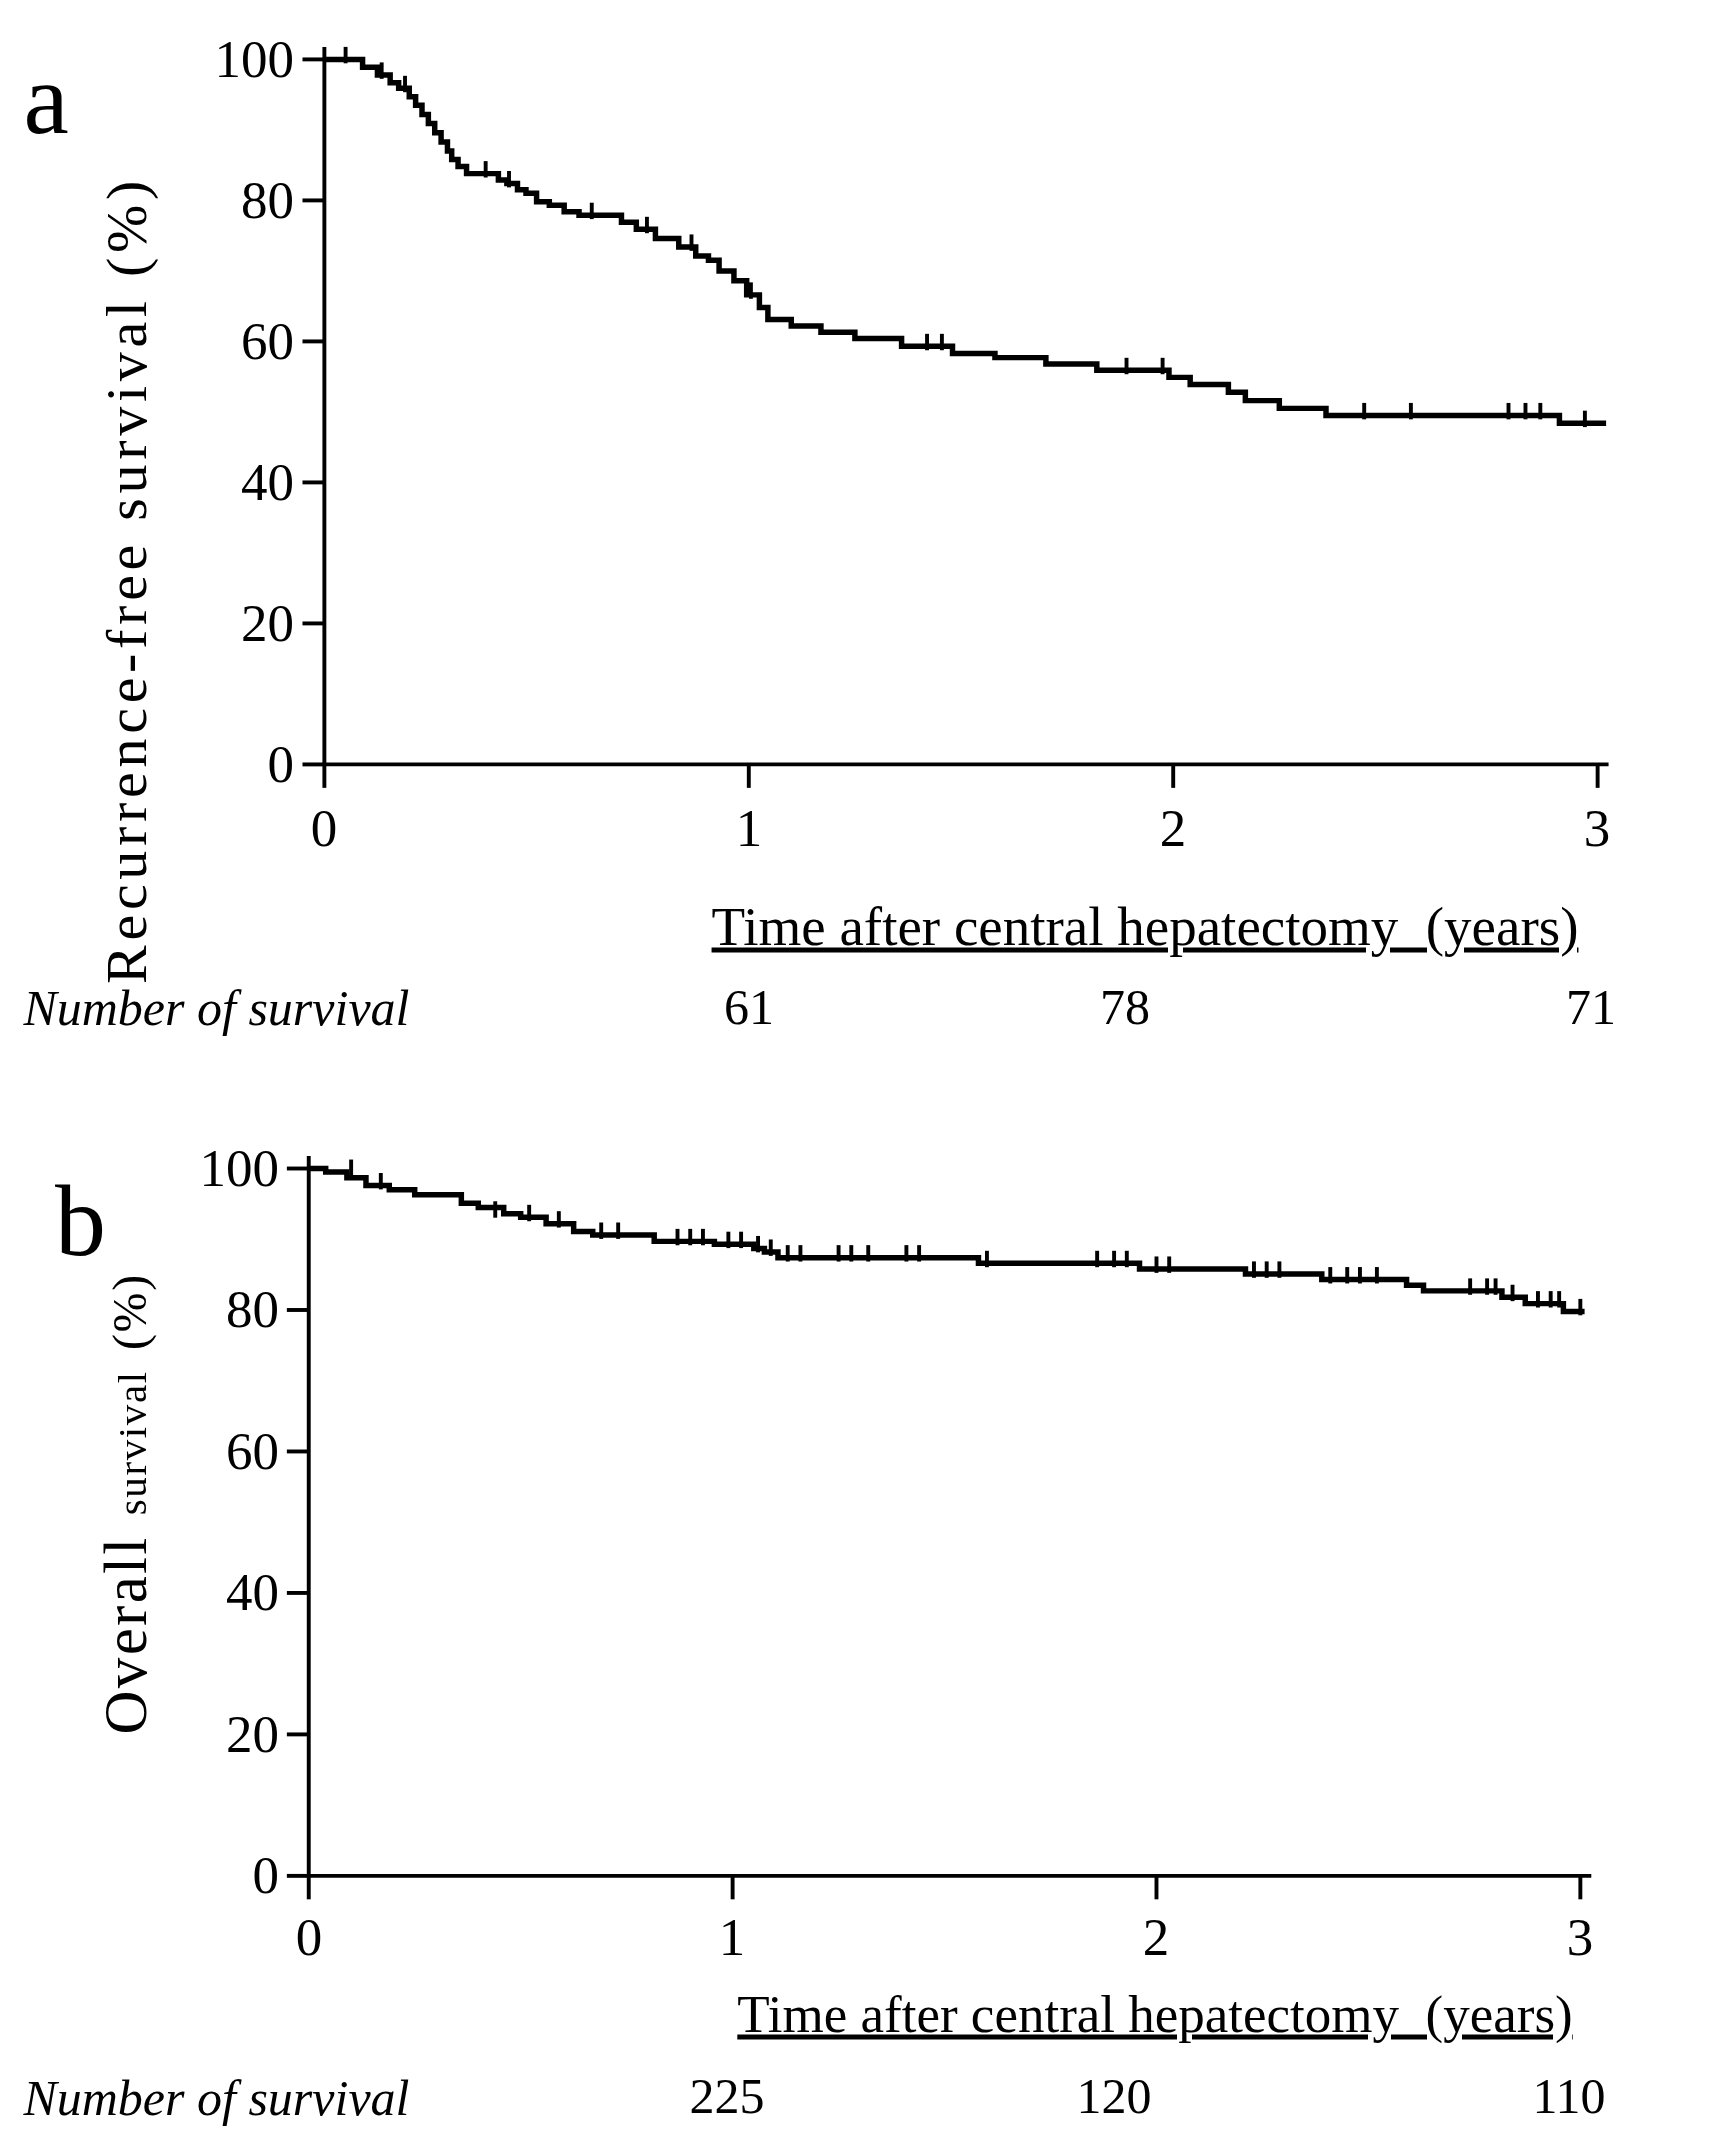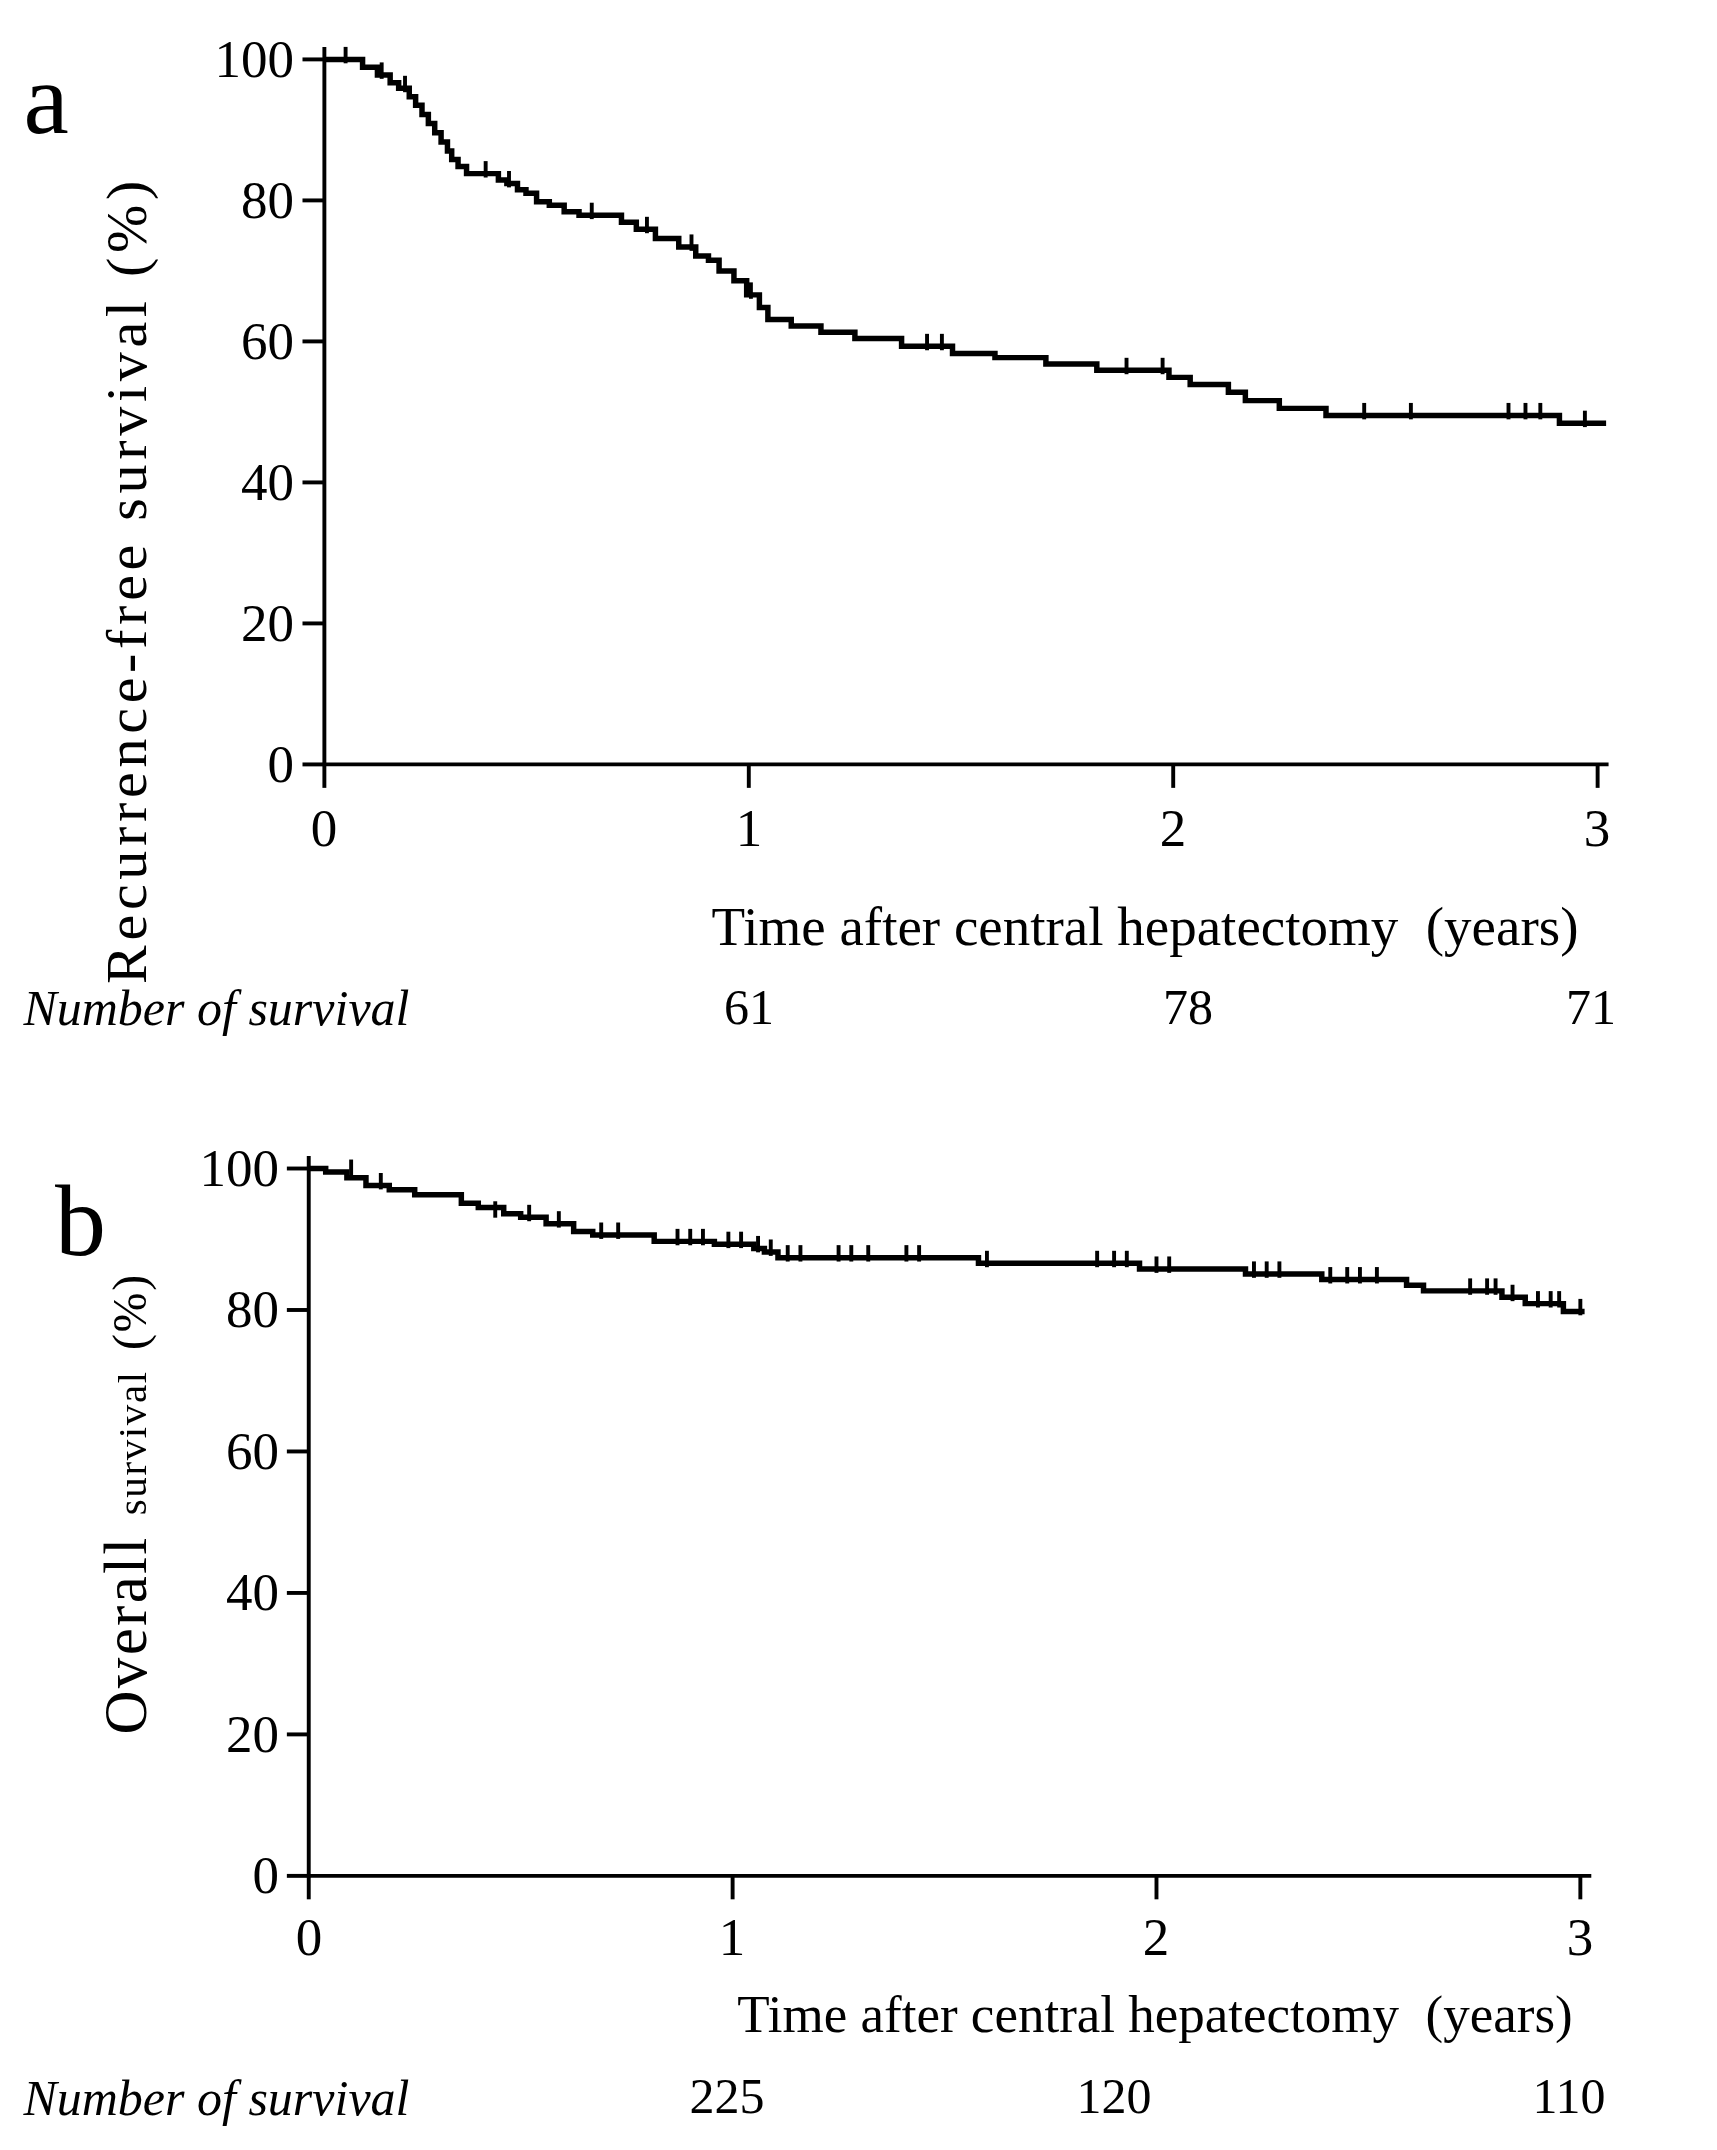--- a/index.html
+++ b/index.html
@@ -7,21 +7,21 @@
     position:relative;
     width:1718px;height:2151px;
     background:#ffffff;
     color:#000000;
     font-family:"Liberation Serif", serif;
     overflow:hidden;
   }
   .abs{position:absolute;}
   #fig-svg{position:absolute;left:0;top:0;}
   .letter{font-size:102px;line-height:1;}
-  .xtitle{font-size:55px;line-height:1;white-space:pre;transform:translate(-50%,-50%);}
+  .xtitle{font-size:55px;line-height:1;white-space:pre;transform:translate(-50%,-50%);text-decoration:underline;}
   .ytitle{line-height:1;white-space:pre;transform:translate(-50%,-50%) rotate(-90deg);}
   .ytitle-a{font-size:58px;letter-spacing:4.7px;}
   .yt-lg{font-size:61px;letter-spacing:2.3px;}
   .yt-sm{font-size:41px;letter-spacing:1.6px;margin-left:20.3px;}
   .yt-md{font-size:48px;letter-spacing:1.6px;margin-left:20.3px;}
   .atrisk-label{font-size:50px;line-height:1;font-style:italic;}
   .atrisk-num{font-size:50px;line-height:1;transform:translate(-50%,-50%);}
   .tick-label{font-size:53px;line-height:1;}
   .tick-label-x{transform:translate(-50%,-50%);}
   .tick-label-y{text-align:right;width:203px;}
@@ -121,21 +121,21 @@
 
 <div class="abs letter" style="left:23.4px;top:48px">a</div>
 
 <div class="abs ytitle ytitle-a" style="left:127px;top:580px">Recurrence-free survival (%)</div>
 
 <div class="abs xtitle" style="left:1145px;top:926px">Time after central hepatectomy  (years)</div>
 
 <div class="abs atrisk-label" style="left:23.4px;top:983px">Number of survival</div>
 
 <div class="abs atrisk-num" style="left:749px;top:1007px">61</div>
-<div class="abs atrisk-num" style="left:1188px;top:1007px">78</div>
+<div class="abs atrisk-num" style="left:1125px;top:1007px">78</div>
 <div class="abs atrisk-num" style="left:1591px;top:1007px">71</div>
 
 <div class="abs letter" style="left:55px;top:1170px">b</div>
 
 <div class="abs ytitle" style="left:119px;top:1507px">
   <span class="yt-lg">Overall</span><span class="yt-sm">survival</span><span class="yt-md">(%)</span>
 </div>
 
 <div class="abs xtitle" style="left:1155px;top:2014px;font-size:53px">Time after central hepatectomy  (years)</div>
 

